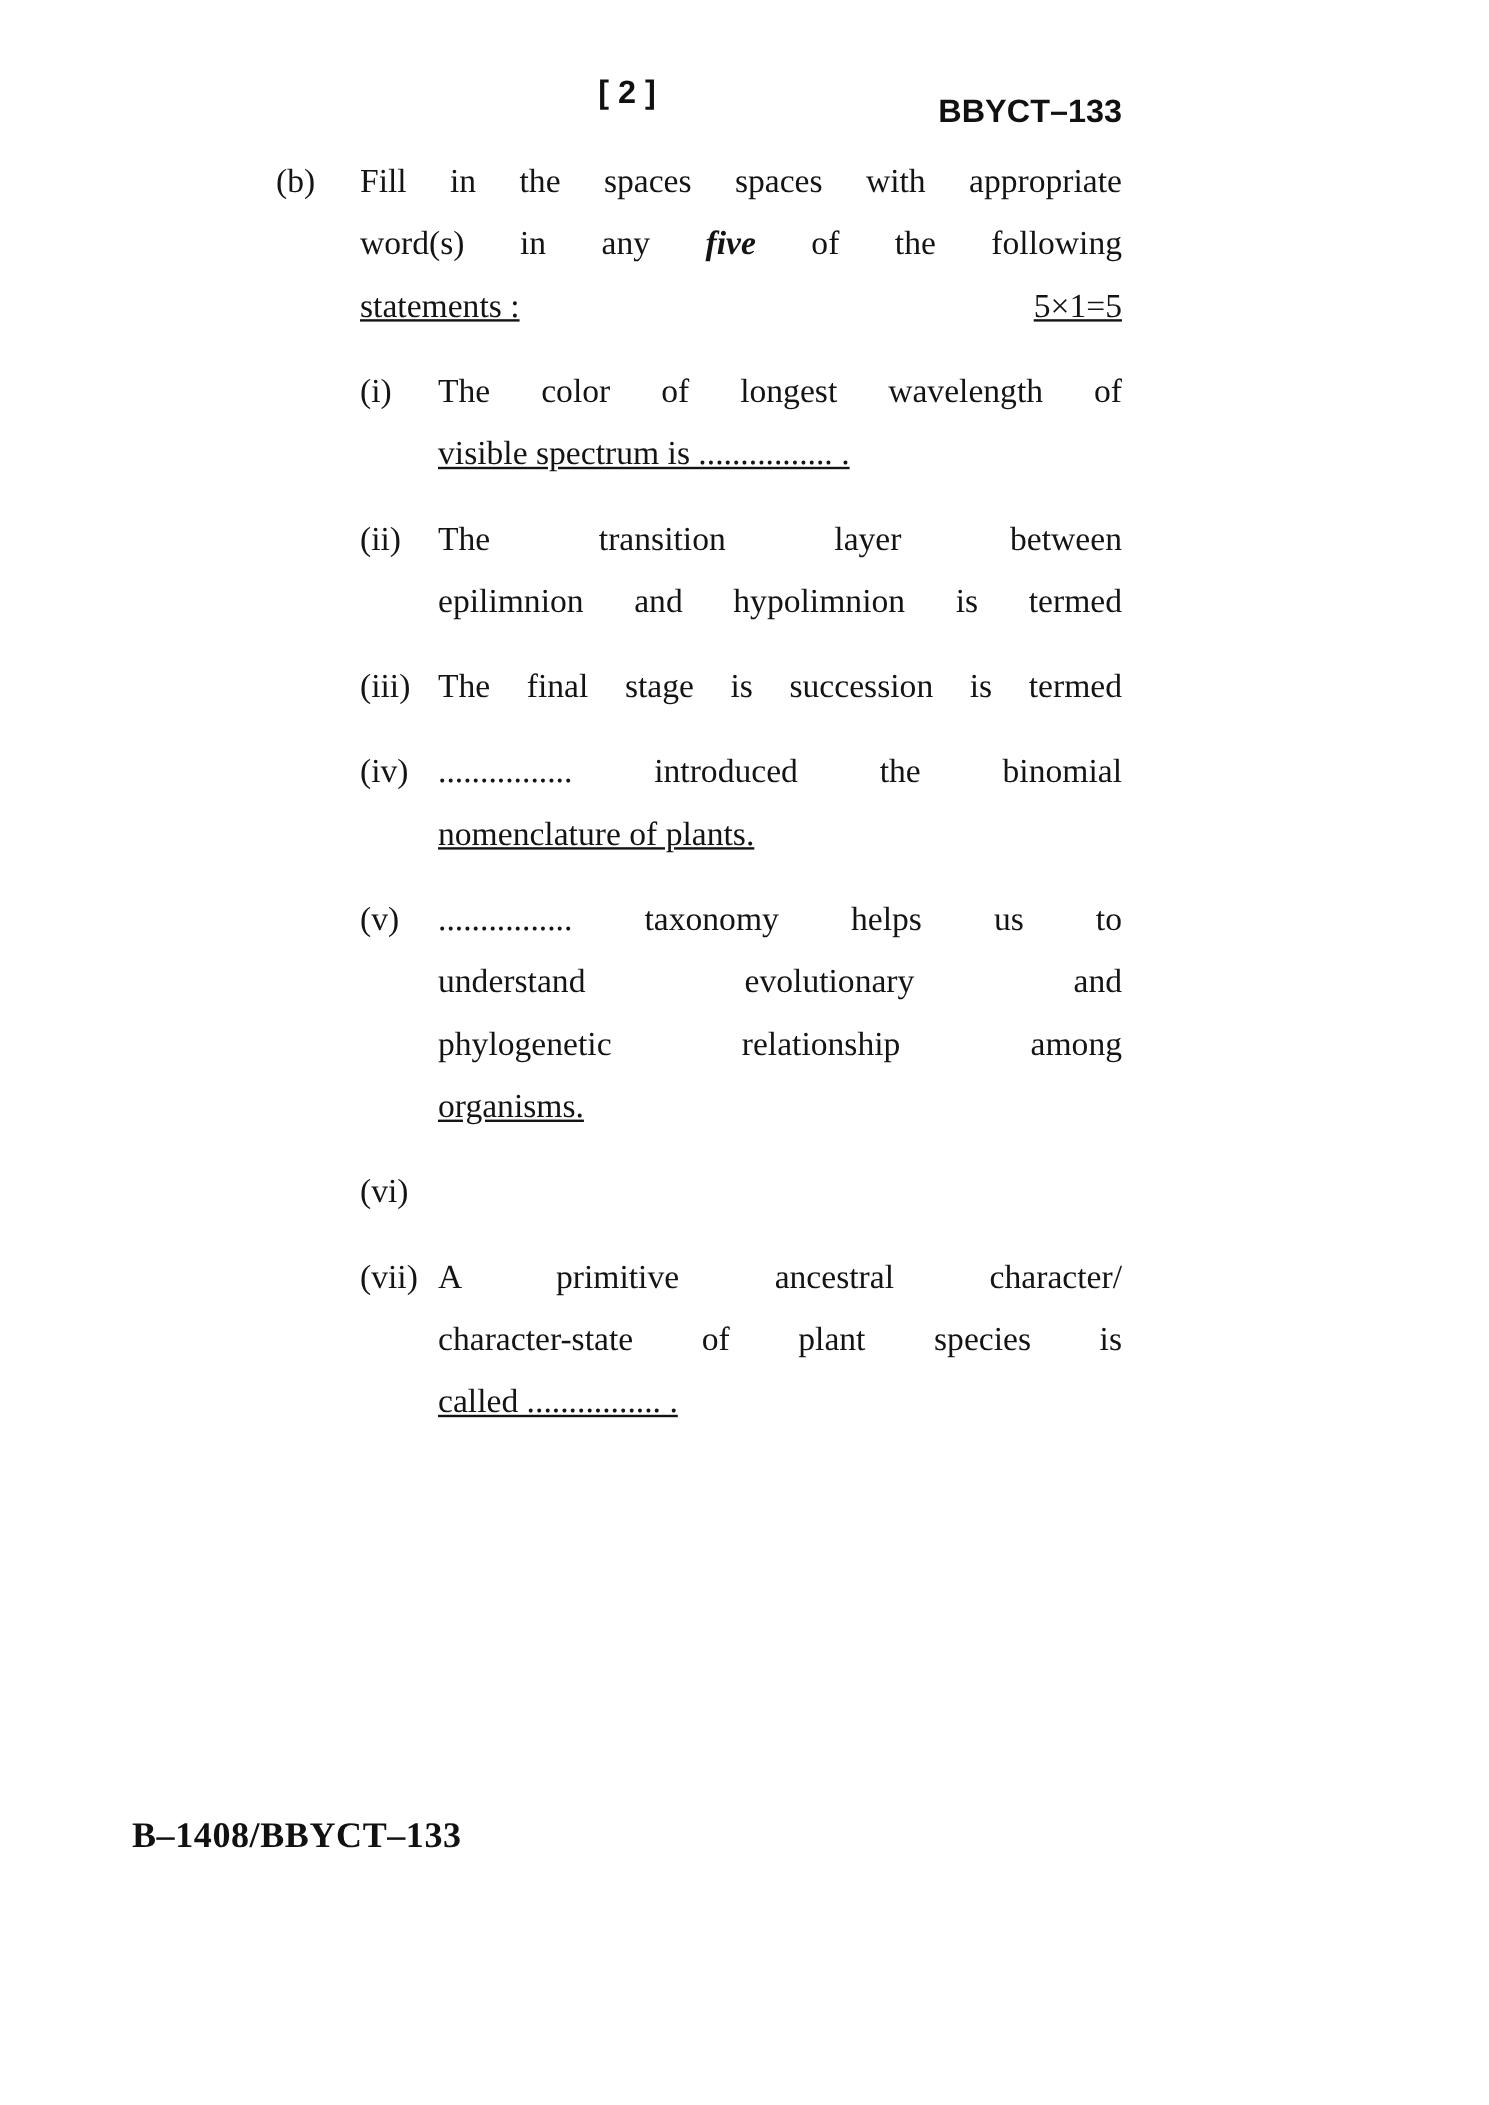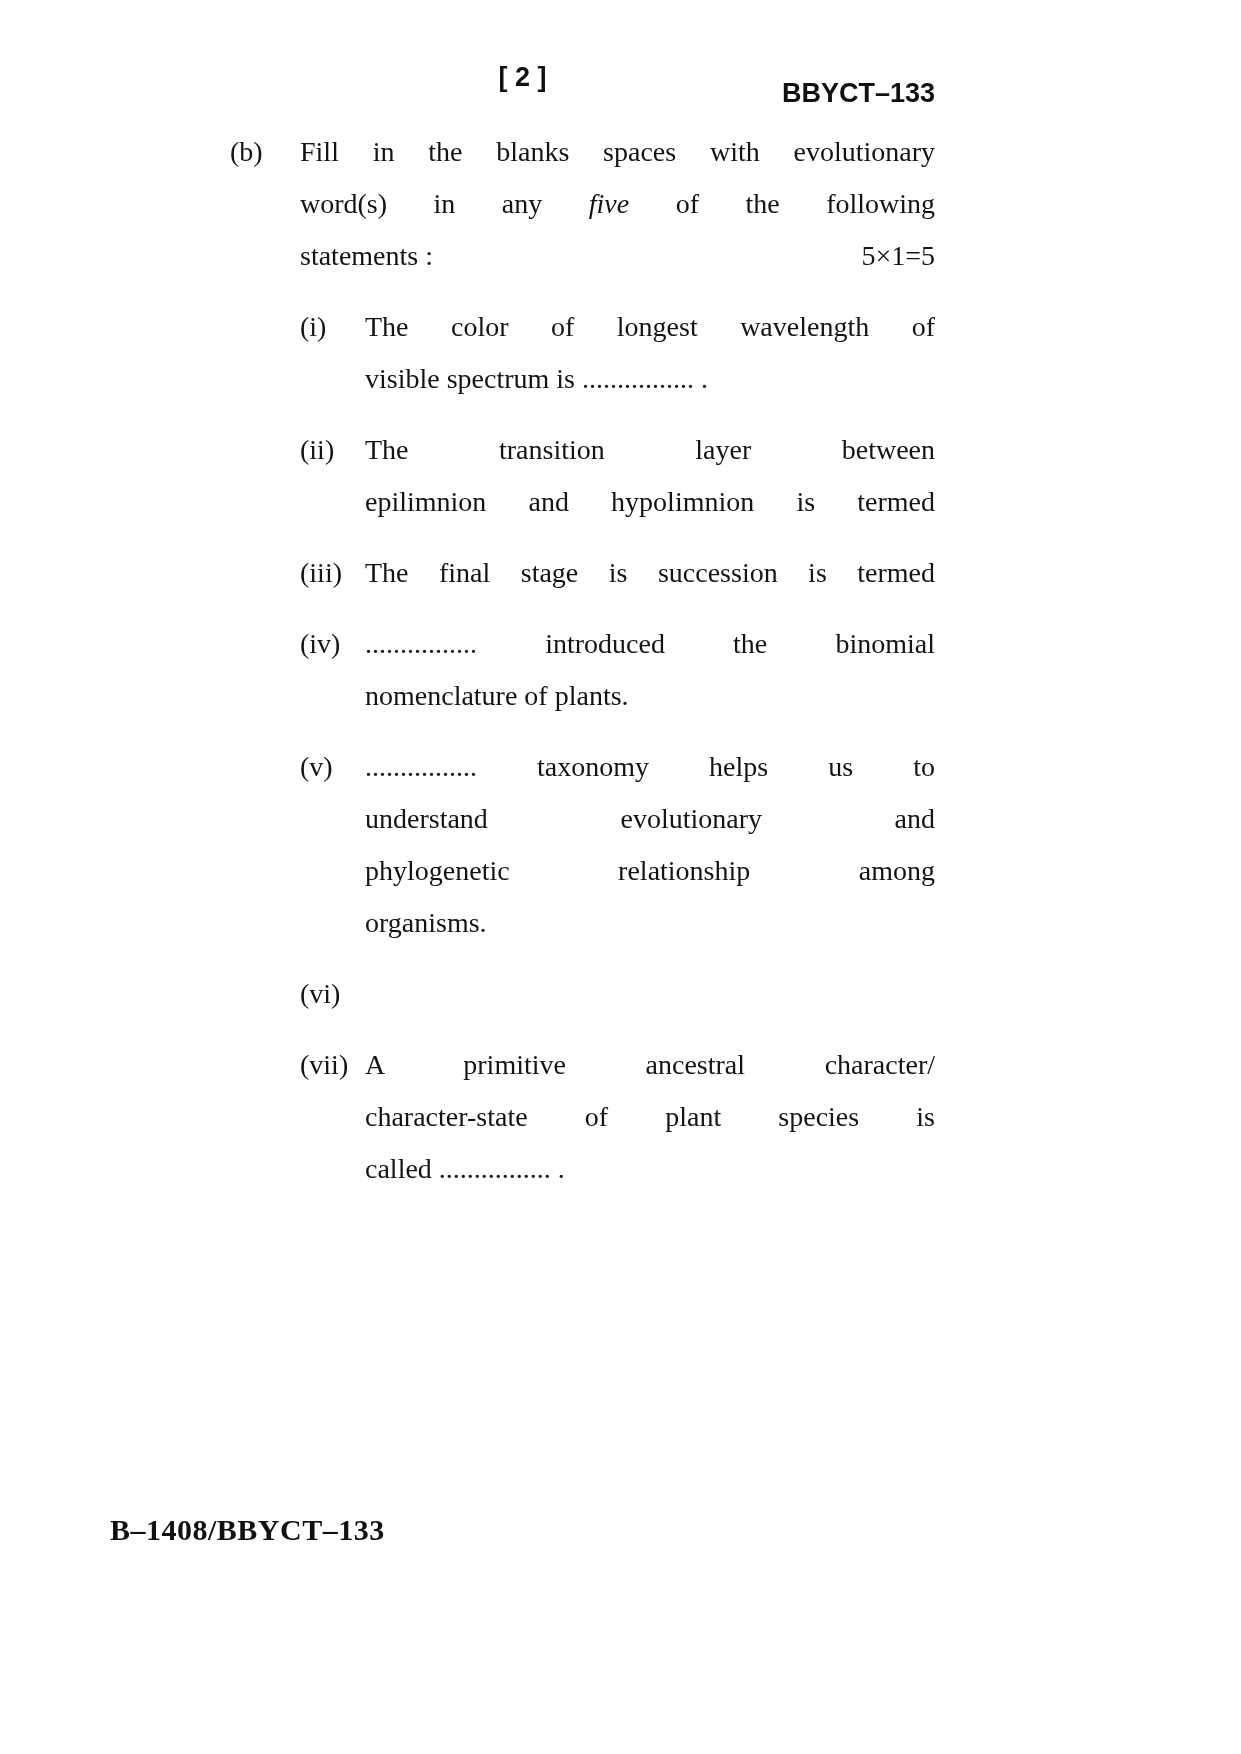--- a/index.html
+++ b/index.html
@@ -20,27 +20,27 @@
     font-family: "Liberation Sans", sans-serif;
     font-weight: bold;
     font-size: 27px;
     color: #111;
   }
   .page-num { position: absolute; left: 0; right: 0; text-align: center; }
   .paper-code { position: absolute; right: 0; top: 16px; }
 
   .line { font-size: 28px; line-height: 52px; white-space: normal; }
   .just { text-align: justify; text-align-last: justify; }
-  .last { text-align: left; }
+  .last { text-align: left; text-decoration: underline; }
 
   .qb { margin-top: 30px; margin-left: 120px; display: flex; }
   .qb-label { flex: 0 0 70px; font-size: 28px; line-height: 52px; }
   .qb-body { flex: 1; min-width: 0; }
   .qb-lastline { display: flex; justify-content: space-between; }
-  .italic { font-style: italic; }
+  .italic { font-style: italic; font-weight: bold; }
 
   .items { margin-left: 190px; }
   .item { margin-top: 19px; display: flex; }
   .item-label { flex: 0 0 65px; font-size: 28px; line-height: 52px; }
   .item-body { flex: 1; min-width: 0; }
 
   .footer {
     position: absolute;
     left: 110px;
     top: 1513px;
@@ -57,21 +57,21 @@
 <div class="page">
 
   <div class="header">
     <span class="page-num">[ 2 ]</span>
     <span class="paper-code">BBYCT–133</span>
   </div>
 
   <div class="qb">
     <span class="qb-label">(b)</span>
     <div class="qb-body">
-      <div class="line just">Fill in the blanks spaces with evolutionary</div>
+      <div class="line just">Fill in the spaces spaces with appropriate</div>
       <div class="line just">
         <span>word(s) in any</span>
         <span class="italic">five</span>
         <span>of the following</span>
       </div>
       <div class="line last qb-lastline">
         <span>statements :</span>
         <span class="marks">5×1=5</span>
       </div>
     </div>

